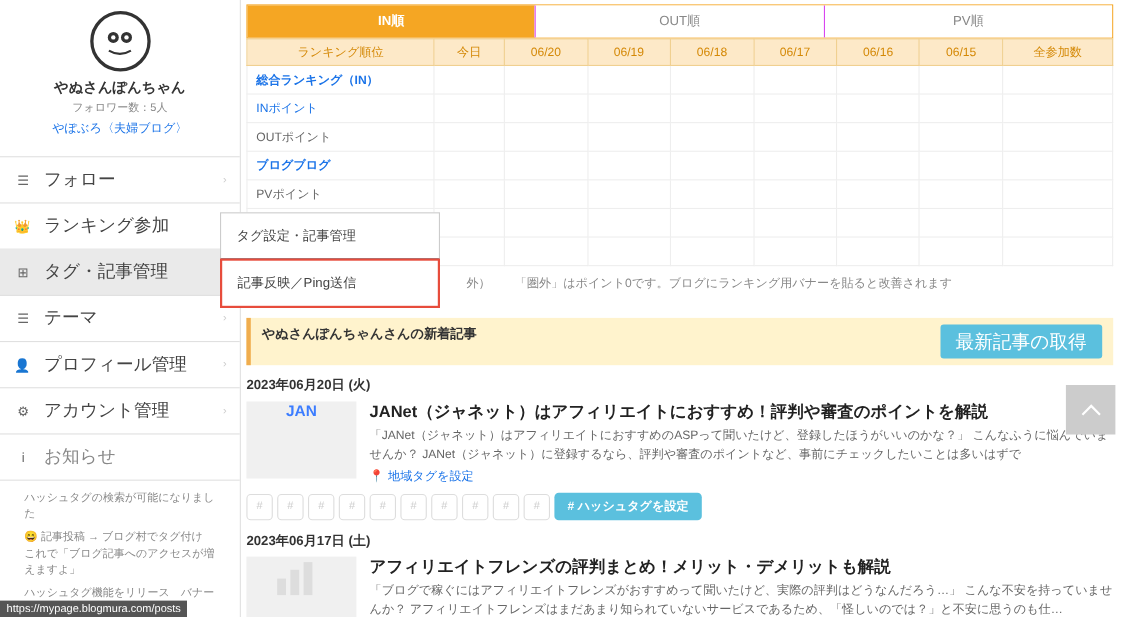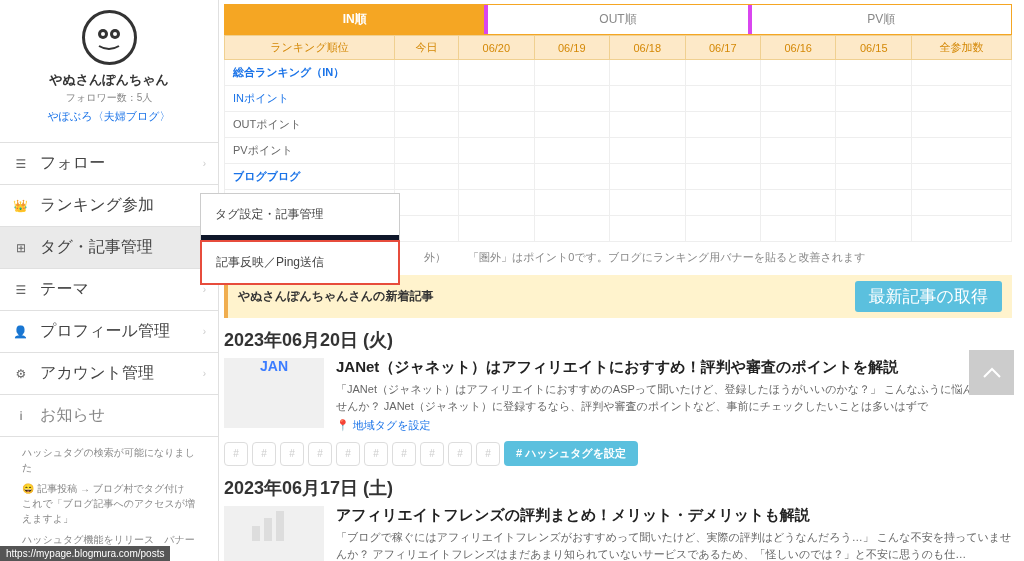--- a/index.html
+++ b/index.html
@@ -14,37 +14,37 @@
 .menu{border-top:1px solid #e0e0e0;margin-top:8px}
 .menu-item{display:flex;align-items:center;padding:10px 12px;border-bottom:1px solid #e0e0e0;cursor:pointer;position:relative}
 .menu-item.active{background:#eaeaea}
 .menu-icon{width:18px;height:18px;margin-right:10px;display:flex;align-items:center;justify-content:center;color:#666}
 .menu-label{flex:1;font-size:16px;color:#444}
 .menu-item.notice .menu-label{color:#888}
 .chev{color:#ccc;font-size:10px}
 .notes{padding:8px 22px;font-size:10px;color:#888;line-height:1.5}
 .notes p{margin-bottom:6px}
 .submenu{position:absolute;left:200px;top:193px;width:200px;background:#fff;border:1px solid #ccc;z-index:10}
-.submenu-item{padding:12px 14px;font-size:12px;color:#444;cursor:pointer;border-bottom:6px solid #0f172a}
+.submenu-item{padding:12px 14px;font-size:12px;color:#444;cursor:pointer;border-bottom:1px solid #0f172a}
 .submenu-item.hl{border:2px solid #e74c3c;margin:-1px}
 .main{position:absolute;left:200px;top:0;right:0;padding:4px 12px 0 24px}
 .tabs{display:flex;border:1px solid #f5a623}
 .tab{flex:1;text-align:center;padding:6px 0;font-size:12px;cursor:pointer;background:#fff;color:#888}
 .tab.active{background:#f5a623;color:#fff;font-weight:bold}
-.tab+.tab{border-left:4px solid #d946ef}
+.tab+.tab{border-left:1px solid #d946ef}
 table{width:100%;border-collapse:collapse;font-size:11px}
 th{background:#fde9c8;color:#d48806;padding:4px;border:1px solid #f0d090;font-weight:normal}
 td{padding:5px 8px;border:1px solid #eee;color:#1a73e8}
 td.cat{font-weight:bold}
 .note-text{font-size:11px;color:#888;padding:8px 0 8px 200px}
-.newposts-bar{background:#fff3cd;border-left:4px solid #f0ad4e;padding:6px 10px;display:flex;align-items:center;justify-content:space-between;margin-top:2px}
+.newposts-bar{background:#fff3cd;border-left:4px solid #f0ad4e;padding:6px 10px;display:flex;justify-content:space-between;margin-top:16px}
 .newposts-bar .lbl{font-weight:bold;font-size:12px;color:#333}
 .btn-refresh{background:#5bc0de;color:#fff;padding:4px 14px;border-radius:3px;font-size:17px;cursor:pointer}
 .article{margin-top:10px}
-.date-h{font-size:18px;font-weight:bold;color:#333;margin:6px 0}
+.date-h{font-size:12px;font-weight:bold;color:#333;margin:6px 0}
 .article-row{display:flex;gap:12px}
 .thumb{width:100px;height:70px;background:#f0f0f0;flex-shrink:0;display:flex;align-items:flex-start;justify-content:center;color:#bbb;font-size:9px;overflow:hidden}
 .article-body{flex:1}
 .article-title{font-size:15px;font-weight:bold;color:#222;margin-bottom:4px}
 .article-desc{font-size:11px;color:#666;line-height:1.5}
 .region-tag{color:#1a73e8;font-size:11px;margin-top:4px;display:inline-block}
 .tag-row{display:flex;gap:4px;margin-top:8px;align-items:center}
 .tag-slot{width:24px;height:24px;border:1px solid #ddd;border-radius:4px;color:#ccc;text-align:center;line-height:22px;font-size:10px}
 .btn-hashtag{background:#5bc0de;color:#fff;padding:5px 12px;border-radius:4px;font-size:11px;font-weight:bold;cursor:pointer;}
 .scroll-top{position:absolute;right:10px;top:350px;width:45px;height:45px;background:#ccc;display:flex;align-items:center;justify-content:center;cursor:pointer}
@@ -164,32 +164,32 @@
           <td></td>
           <td></td>
           <td></td>
           <td></td>
           <td></td>
           <td></td>
           <td></td>
           <td></td>
         </tr>
     <tr>
+          <td class="cat">ブログブログ</td>
+          <td></td>
+          <td></td>
+          <td></td>
+          <td></td>
+          <td></td>
+          <td></td>
+          <td></td>
+          <td></td>
+        </tr>
+    <tr>
           <td style="color:#666">PVポイント</td>
-          <td></td>
-          <td></td>
-          <td></td>
-          <td></td>
-          <td></td>
-          <td></td>
-          <td></td>
-          <td></td>
-        </tr>
-    <tr>
-          <td class="cat">ブログブログ</td>
           <td></td>
           <td></td>
           <td></td>
           <td></td>
           <td></td>
           <td></td>
           <td></td>
           <td></td>
         </tr>
     <tr>

